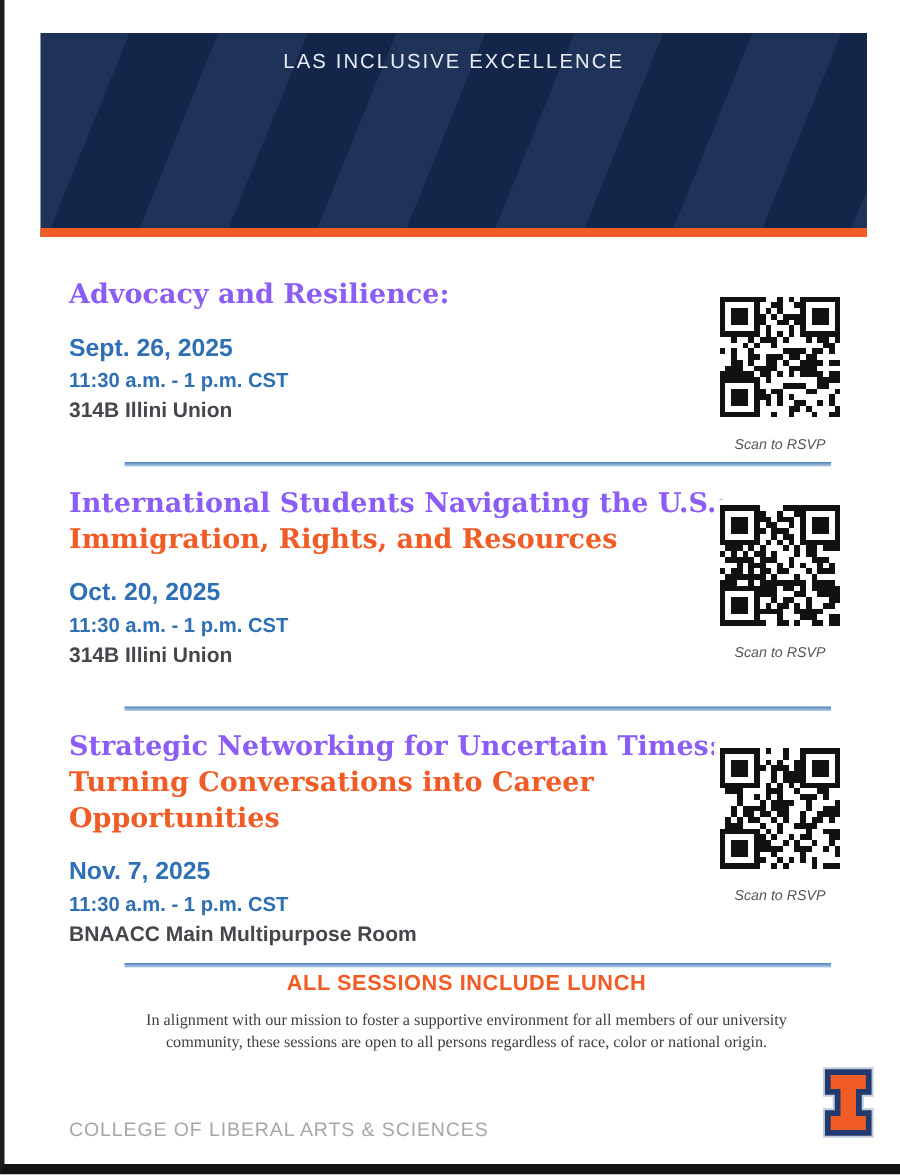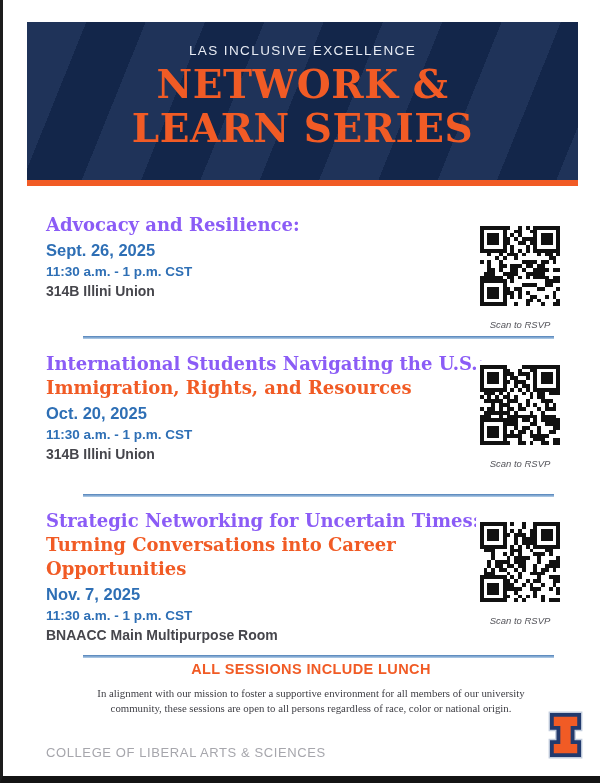--- a/index.html
+++ b/index.html
@@ -11,29 +11,29 @@
     width:600px; height:783px;
     background:#ffffff;
     border-left:3px solid #1c1c1c;
     border-bottom:7px solid #141414;
     overflow:hidden;
   }
 
   
   .banner{
     margin:22px 22px 0 24px;
-    height:164px;
+    height:136px;
     background:
       repeating-linear-gradient(112deg,
         rgba(255,255,255,0.045) 0 55px,
         rgba(0,0,0,0.10) 55px 110px),
       #152a52;
     border-bottom:6px solid #f15b25;
     text-align:center;
-    padding-top:21px;
+    padding-top:11px;
   }
   .banner-kicker{
     color:#e7ebf3;
     font-size:13.5px;
     letter-spacing:1.4px;
     font-weight:400;
   }
   .banner-title{
     margin-top:4px;
     font-family:"DejaVu Serif", serif;
@@ -62,21 +62,21 @@
   }
   .event-subtitle{
     font-family:"DejaVu Serif", serif;
     font-weight:bold;
     font-size:18px;
     line-height:24px;
     color:#f15b25;
     white-space:pre-line;
   }
   .event-date{
-    margin-top:2px;
+    margin-top:12px;
     font-size:16.5px;
     line-height:23px;
     font-weight:bold;
     color:#2e6fb5;
   }
   .event-time{
     font-size:13.5px;
     line-height:19px;
     font-weight:bold;
     color:#2e6fb5;
@@ -146,24 +146,20 @@
   }
   .block-i svg{ width:100%; height:100%; display:block; }
 </style>
 </head>
 <body>
 
 <div class="page">
 
   <div class="banner">
     <div class="banner-kicker">LAS INCLUSIVE EXCELLENCE</div>
-    <div class="banner-title">
-      <div>NETWORK &amp;</div>
-      <div>LEARN SERIES</div>
-    </div>
   </div>
 
   <div class="content">
 
     <div class="event e1">
       <div class="event-text">
         <div class="event-title">Advocacy and Resilience:</div>
         <div class="event-date">Sept. 26, 2025</div>
         <div class="event-time">11:30 a.m. - 1 p.m. CST</div>
         <div class="event-location">314B Illini Union</div>

